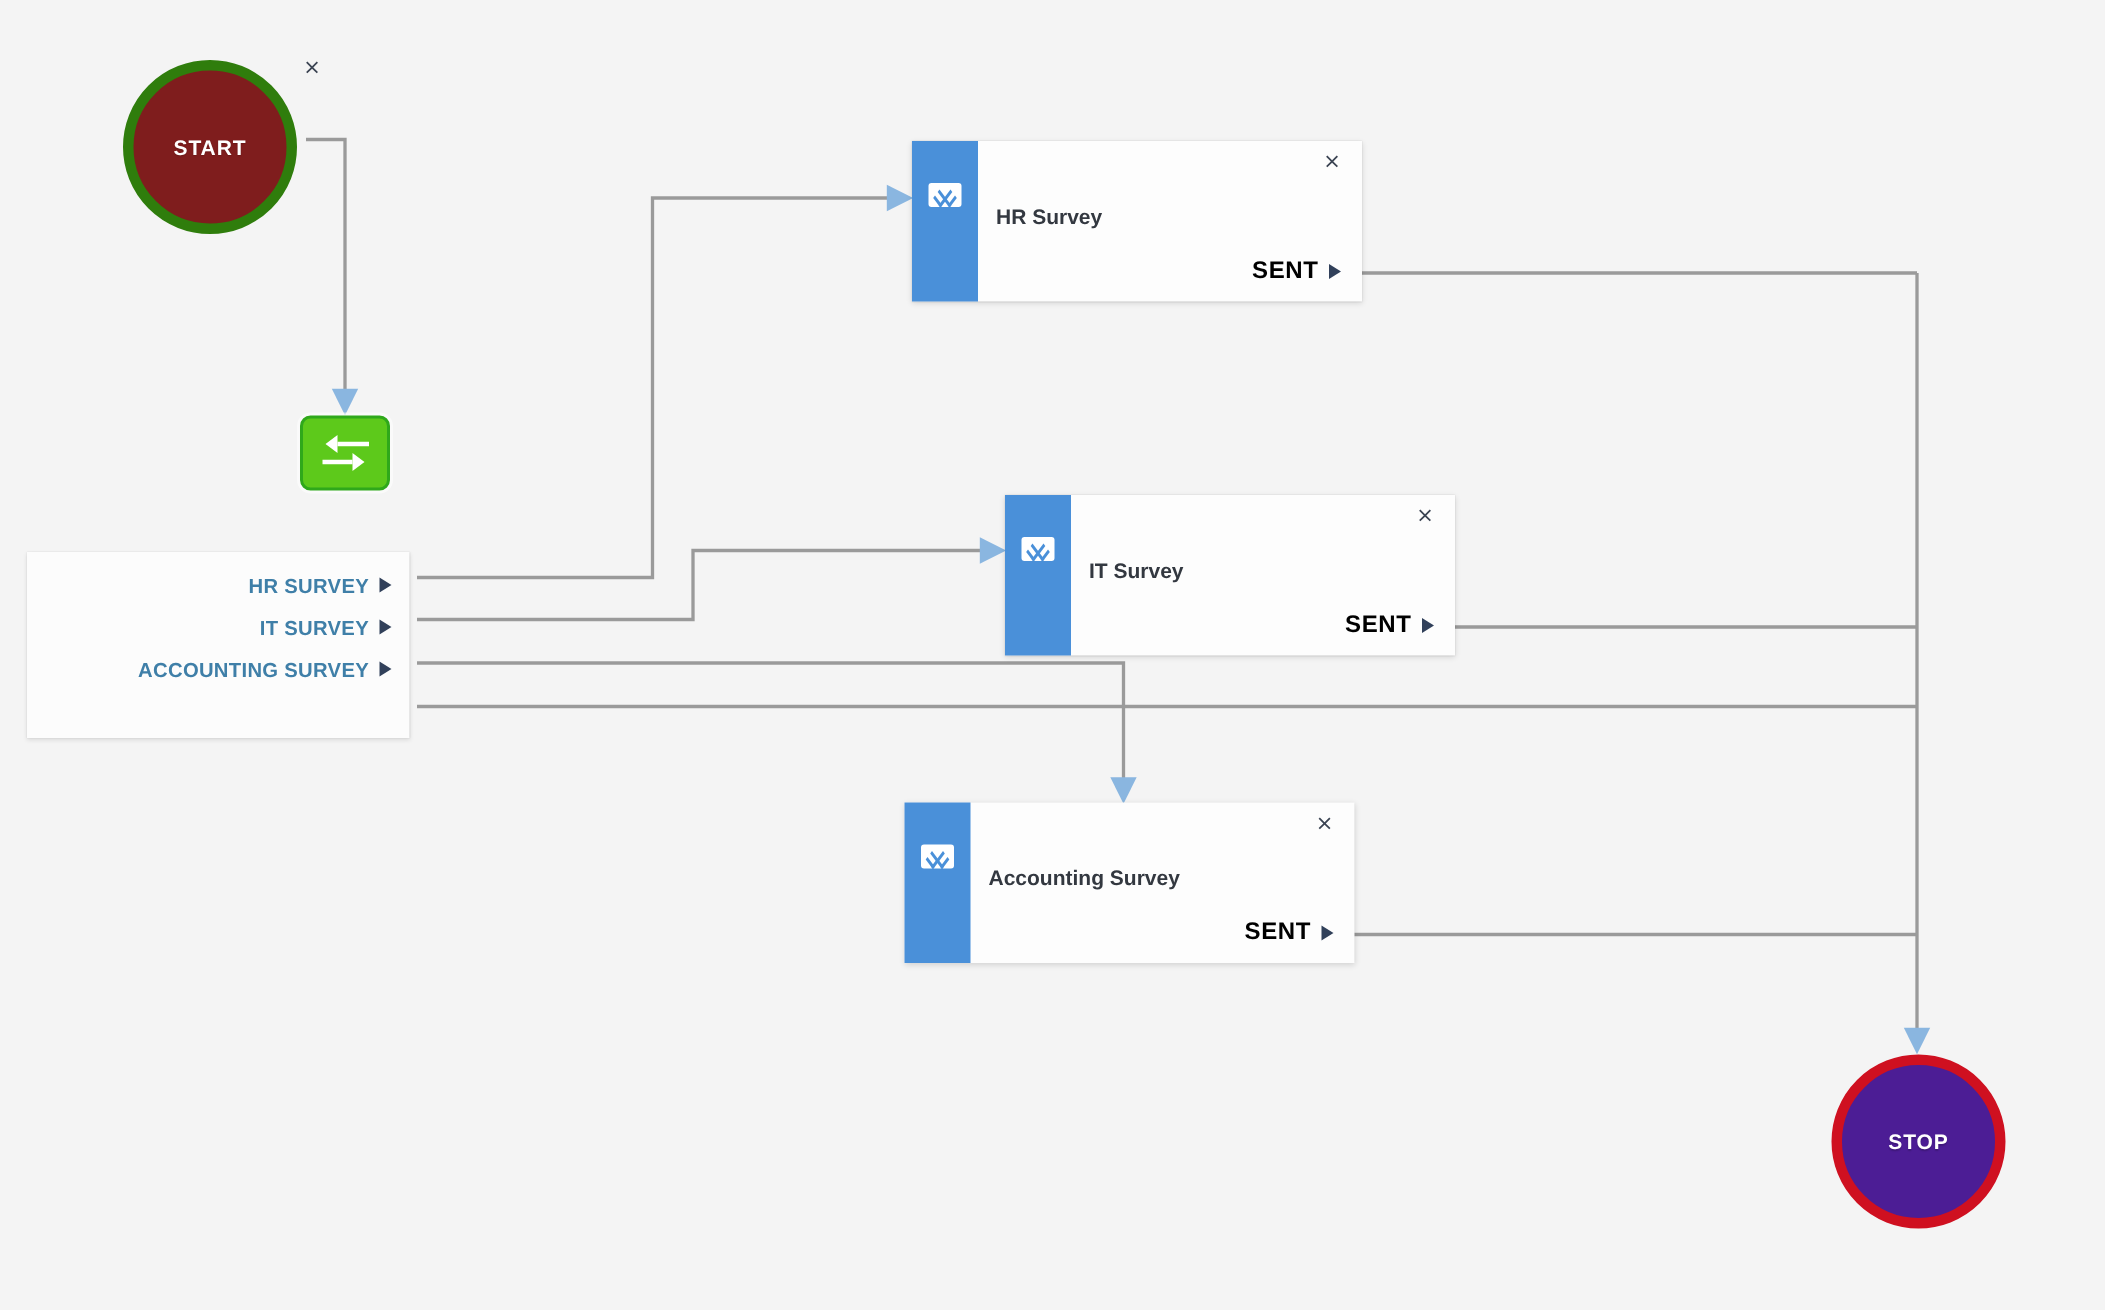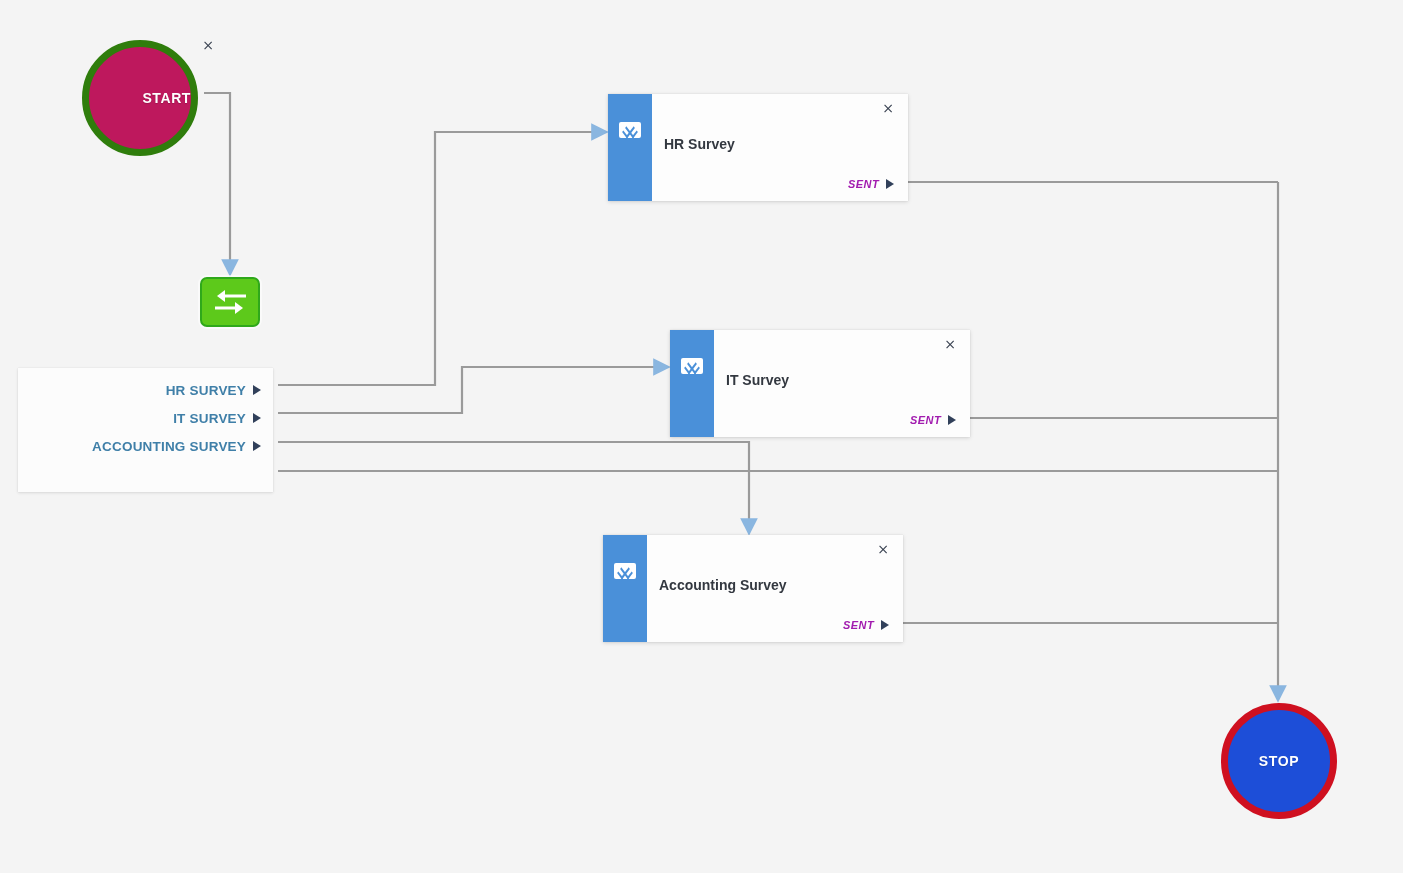--- a/index.html
+++ b/index.html
@@ -38,30 +38,29 @@
     letter-spacing: 0.6px;
     color: #ffffff;
     text-shadow: 0 1px 1px rgba(0,0,0,0.18);
     z-index: 4;
   }
   .terminal.start {
     left: 82px;
     top: 40px;
     width: 116px;
     height: 116px;
-    background: #be185d;
+    background: #7f1d1d;
     border: 7px solid #2f7d0c;
-    justify-content: flex-end;
   }
   .terminal.stop {
     left: 1221px;
     top: 703px;
     width: 116px;
     height: 116px;
-    background: #1d4ed8;
+    background: #4c1d95;
     border: 7px solid #cf1020;
   }
 
   
   .close-x {
     position: absolute;
     width: 16px;
     height: 16px;
     font-size: 14px;
     line-height: 16px;
@@ -182,25 +181,24 @@
   }
   .card-port {
     position: absolute;
     right: 14px;
     bottom: 11px;
     display: flex;
     align-items: center;
     cursor: pointer;
   }
   .card-port-label {
-    font-size: 11px;
+    font-size: 16px;
     font-weight: bold;
-    color: #a21caf;
+    color: #000000;
     letter-spacing: 0.4px;
-    font-style: italic;
   }
 </style>
 </head>
 <body>
 
 <div id="canvas">
 
   <svg id="wires" viewBox="0 0 1403 873" xmlns="http://www.w3.org/2000/svg">
     <defs>
       <marker id="arrowBlue" markerWidth="10" markerHeight="10" refX="5" refY="5" orient="auto" markerUnits="strokeWidth">

